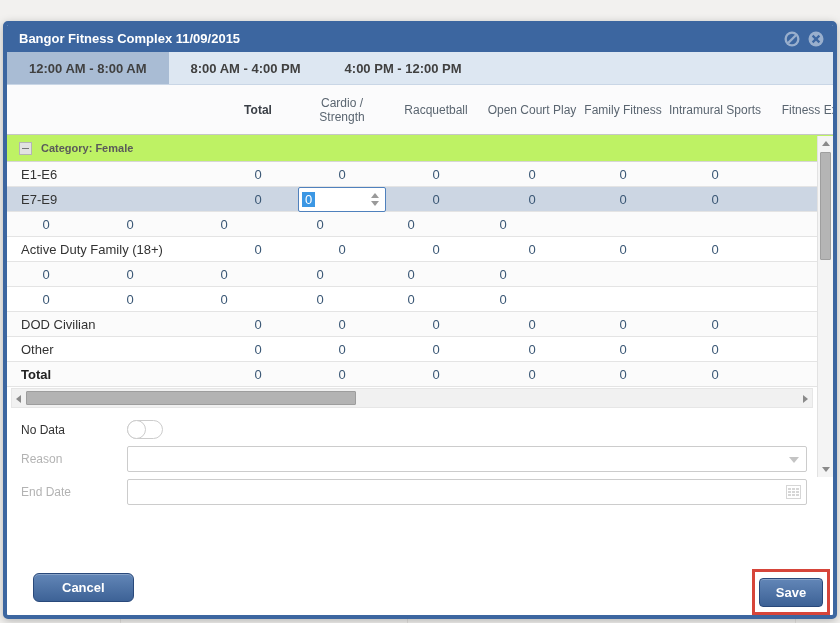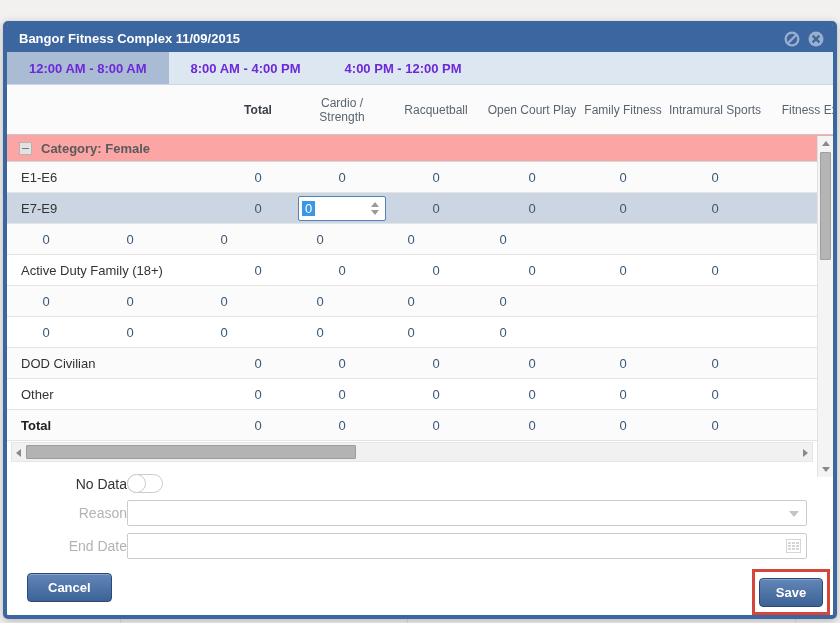--- a/index.html
+++ b/index.html
@@ -32,54 +32,54 @@
   .titlebar .spacer { flex:1; }
   .tb-icon { width:18px; height:18px; margin-left:6px; cursor:pointer; opacity:.75; }
   .tb-icon svg { display:block; }
 
   .tabbar {
     height:33px; background:#dde7f2; display:flex; align-items:stretch;
     border-bottom:1px solid #c9d6e6;
   }
   .tab {
     display:flex; align-items:center; padding:0 22px;
-    color:#6d28d9; font-weight:bold; font-size:13px; cursor:pointer;
+    color:#404040; font-weight:bold; font-size:13px; cursor:pointer;
   }
   .tab.active { background:#a9bcd4; }
 
   
   .grid-head {
     height:50px; background:#fbfbfc; border-bottom:1px solid #c6c6c6;
     display:flex; align-items:center; color:#5a6570; font-size:12px;
   }
   .col-label { flex:0 0 212px; padding-left:14px; text-align:left; }
   .col-a { flex:0 0 78px; text-align:center; }
   .col-b { flex:0 0 90px; text-align:center; }
   .col-c { flex:0 0 98px; text-align:center; }
   .col-d { flex:0 0 94px; text-align:center; }
   .col-e { flex:0 0 88px; text-align:center; }
   .col-f { flex:0 0 96px; text-align:center; }
   .col-g { flex:0 0 110px; text-align:center; }
   .grid-head .col-a { font-weight:bold; color:#3a3f46; }
 
   .cat-row {
-    height:27px; background:#fca5a5; border-bottom:1px solid #d6d6d6;
+    height:27px; background:#bef264; border-bottom:1px solid #d6d6d6;
     display:flex; align-items:center; padding-left:12px;
-    color:#5a5a5a; font-weight:bold; font-size:13px;
+    color:#5a5a5a; font-weight:bold; font-size:11px;
   }
   .collapse-box {
     width:13px; height:13px; background:#e2e2e2; border:1px solid #b4b4b4;
     margin-right:9px; position:relative; cursor:pointer;
   }
   .collapse-box::after {
     content:""; position:absolute; left:2px; right:2px; top:5px; height:1px; background:#777;
   }
 
   .row {
-    height:31px; display:flex; align-items:center;
+    height:25px; display:flex; align-items:center;
     border-bottom:1px solid #e4e4e4; background:#fff;
     color:#333; font-size:13px;
   }
   .row:nth-child(odd) { background:#fbfbfb; }
   .row .num { color:#3a5775; }
   .row.selected { background:#ccd6e3; }
   .row.total-row .col-label { font-weight:bold; color:#222; }
 
   .spinner {
     width:88px; height:25px; margin:0 auto;
@@ -114,21 +114,21 @@
   .hscroll .arr-left { position:absolute; left:4px; top:6px; width:0; height:0;
     border-top:4px solid transparent; border-bottom:4px solid transparent; border-right:5px solid #8a8a8a; }
   .hscroll .arr-right { position:absolute; right:4px; top:6px; width:0; height:0;
     border-top:4px solid transparent; border-bottom:4px solid transparent; border-left:5px solid #8a8a8a; }
   .hscroll .hthumb { position:absolute; left:14px; top:2px; width:330px; height:14px;
     background:#b3b3b3; border:1px solid #9d9d9d; border-radius:1px; }
 
   
   .form-area { padding:12px 26px 0 14px; }
   .form-row { display:flex; align-items:center; margin-bottom:7px; }
-  .form-label { flex:0 0 106px; font-size:14px;text-align:right; }
+  .form-label { flex:0 0 106px; font-size:12px; }
   .form-label.on { color:#333; }
   .form-label.disabled { color:#b3b3b3; }
   .toggle {
     width:36px; height:19px; border:1px solid #ccc; border-radius:10px;
     position:relative; background:#fff; cursor:pointer;
   }
   .toggle .knob {
     position:absolute; left:-1px; top:-1px; width:19px; height:19px;
     border:1px solid #ccc; border-radius:50%; background:#fff;
   }
@@ -141,21 +141,21 @@
   .cal-icon { position:absolute; right:5px; top:5px; }
 
   
   .btn {
     display:inline-block; padding:6px 16px;
     background:linear-gradient(#6286b7, #3d6296);
     border:1px solid #29497b; border-radius:4px;
     color:#fff; font-weight:bold; font-size:13px; cursor:pointer;
     box-shadow:inset 0 1px 0 rgba(255,255,255,.25);
   }
-  .cancel-btn { position:absolute; left:20px; bottom:13px; padding:6px 20px; }
+  .cancel-btn { position:absolute; left:26px; bottom:13px; padding:6px 28px;border-radius:6px; }
   .save-wrap {
     position:absolute; right:3px; bottom:0; width:78px; height:46px;
     border:3px solid #d6453a; display:flex; align-items:center; justify-content:center;
   }
 </style>
 </head>
 <body>
 
 <div class="bg-line" style="left:120px"></div>
 <div class="bg-line" style="left:407px"></div>

